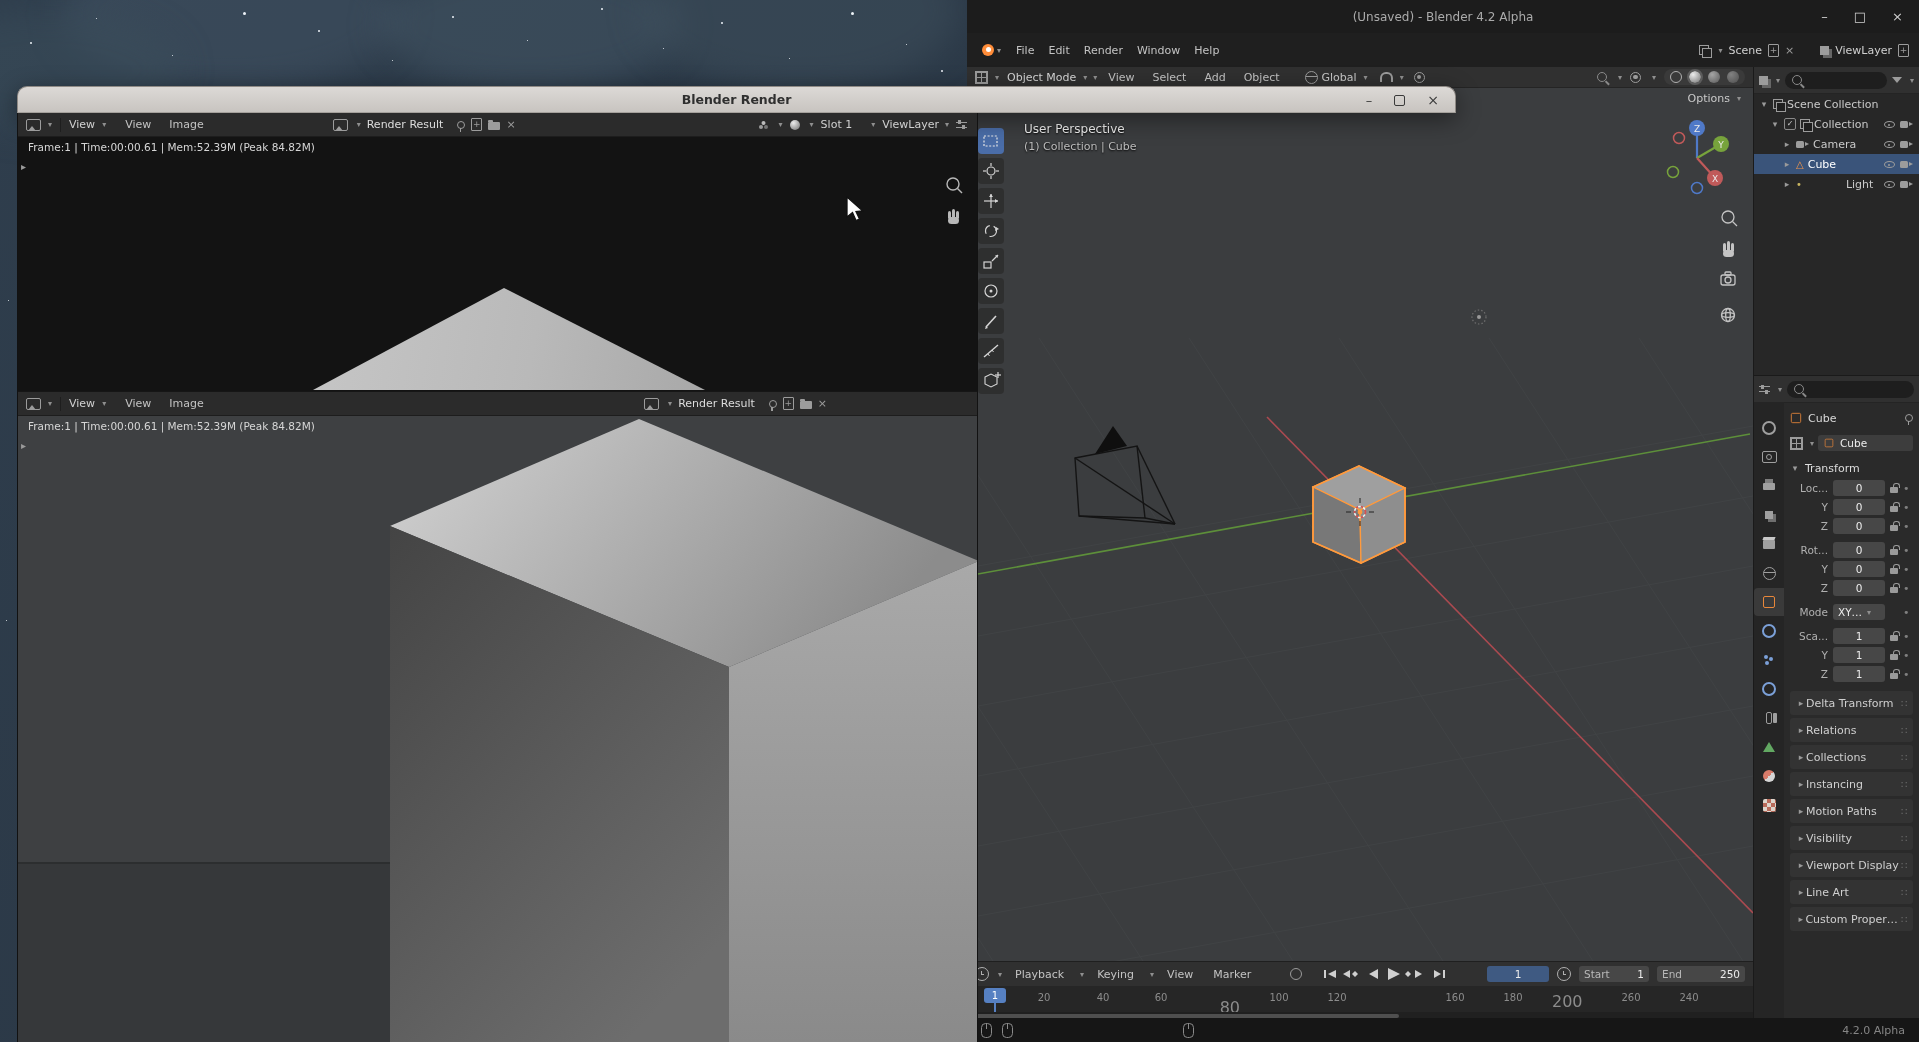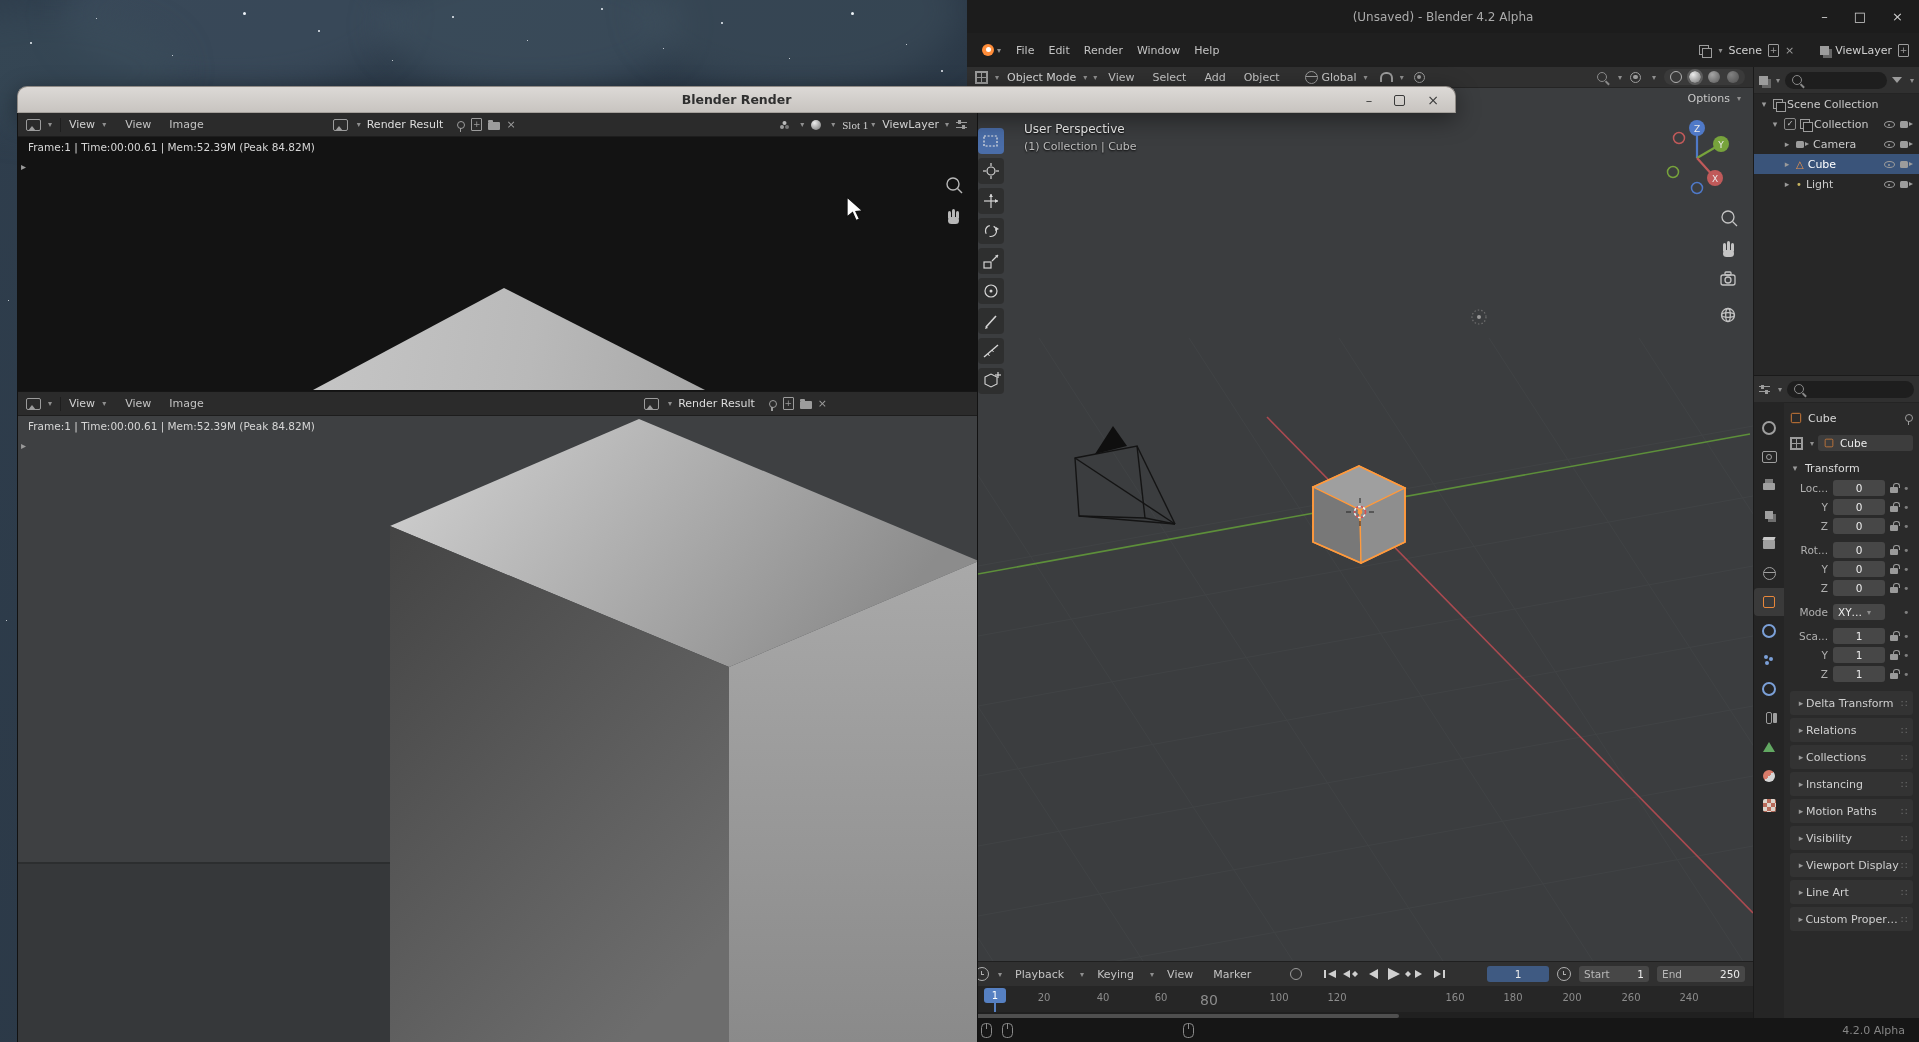--- a/index.html
+++ b/index.html
@@ -406,27 +406,27 @@
           <div class="field" style="width:78px;justify-content:space-between;">
             <span style="color:#b8b8b8;">End</span>
             <span>250</span>
           </div>
         </div>
       </div>
       <div class="abs" style="left:0;top:24px;width:786px;height:26px;background:#262626;">
         <span class="abs" style="left:57px;top:6px;width:40px;text-align:center;font-size:10px;color:#8c8c8c;">20</span>
         <span class="abs" style="left:116px;top:6px;width:40px;text-align:center;font-size:10px;color:#8c8c8c;">40</span>
         <span class="abs" style="left:174px;top:6px;width:40px;text-align:center;font-size:10px;color:#8c8c8c;">60</span>
-        <span class="abs" style="left:233px;top:6px;width:40px;text-align:left;font-size:14px;color:#8c8c8c;">80</span>
+        <span class="abs" style="left:233px;top:12px;width:40px;text-align:right;font-size:16px;color:#8c8c8c;">80</span>
         <span class="abs" style="left:292px;top:6px;width:40px;text-align:center;font-size:10px;color:#8c8c8c;">100</span>
         <span class="abs" style="left:350px;top:6px;width:40px;text-align:center;font-size:10px;color:#8c8c8c;">120</span>
         <span class="abs" style="left:409px;top:6px;width:40px;text-align:center;font-size:10px;color:#8c8c8c;margin-top:28px;">140</span>
         <span class="abs" style="left:468px;top:6px;width:40px;text-align:center;font-size:10px;color:#8c8c8c;">160</span>
         <span class="abs" style="left:526px;top:6px;width:40px;text-align:center;font-size:10px;color:#8c8c8c;">180</span>
-        <span class="abs" style="left:585px;top:6px;width:40px;text-align:center;font-size:10px;color:#8c8c8c;">200</span>
+        <span class="abs" style="left:585px;top:6px;width:40px;font-size:16px;color:#8c8c8c;">200</span>
         <span class="abs" style="left:644px;top:6px;width:40px;text-align:center;font-size:10px;color:#8c8c8c;">260</span>
         <span class="abs" style="left:702px;top:6px;width:40px;text-align:center;font-size:10px;color:#8c8c8c;">240</span>
         <div class="abs" style="left:17px;top:2px;width:22px;height:15px;background:#5680c2;border-radius:3px;color:#fff;font-size:10px;text-align:center;line-height:15px;">1</div>
         <div class="abs" style="left:27px;top:17px;width:2px;height:9px;background:#5680c2;"></div>
       </div>
       <div class="abs" style="left:0;top:50px;width:786px;height:7px;background:#202020;">
         <div class="abs" style="left:2px;top:1.5px;width:430px;height:4px;background:#4f4f4f;border-radius:2px;"></div>
       </div>
     </div>
 
@@ -471,21 +471,21 @@
         <div class="olrow selected" style="padding-left:28px;">
           <span class="disc i-disc">▸</span>
           <span style="color:#f0954a;font-size:10px;">△</span>
           <span class="ellip" style="flex:1;">Cube</span>
           <span class="eye"></span>
           <span class="camico"></span>
         </div>
         <div class="olrow" style="padding-left:28px;">
           <span class="disc i-disc">▸</span>
           <span style="color:#c9b560;font-size:10px;">•</span>
-          <span class="ellip" style="flex:1;">Light</span>
+          <span class="ellip" style="flex:1;margin-left:40px;">Light</span>
           <span class="eye"></span>
           <span class="camico"></span>
         </div>
       </div>
     </div>
 
     <div class="abs" style="left:786px;top:375px;width:166px;height:643px;background:#2a2a2a;border-left:1px solid #1a1a1a;border-top:1px solid #1a1a1a;box-sizing:border-box;">
       <div class="flex hdr" style="height:26px;padding:0 5px;gap:5px;">
         <span class="sliderico"></span>
           <span class="dd i-dd">▾</span>
@@ -703,21 +703,21 @@
         <span class="pinico" style="margin-left:8px;"></span>
         <span class="pageico i-plus">+</span>
         <span class="folderico"></span>
         <span class="i-close" style="color:#9c9c9c;">×</span>
       </div>
       <div class="flex" style="margin-left:auto;gap:7px;padding-right:10px;">
         <span class="chanico"></span>
           <span class="dd i-dd">▾</span>
         <span class="shadeball" style="width:10px;height:10px;"></span>
           <span class="dd i-dd">▾</span>
-        <div class="flex" style="gap:0;font-family:Liberation Serif, serif;">
+        <div class="flex" style="gap:16px;">
           <span style="color:#d0d0d0;">Slot 1</span>
             <span class="dd i-dd">▾</span>
         </div>
         <div class="flex" style="gap:3px;">
           <span style="color:#d0d0d0;">ViewLayer</span>
             <span class="dd i-dd">▾</span>
         </div>
         <span class="sliderico"></span>
       </div>
     </div>

